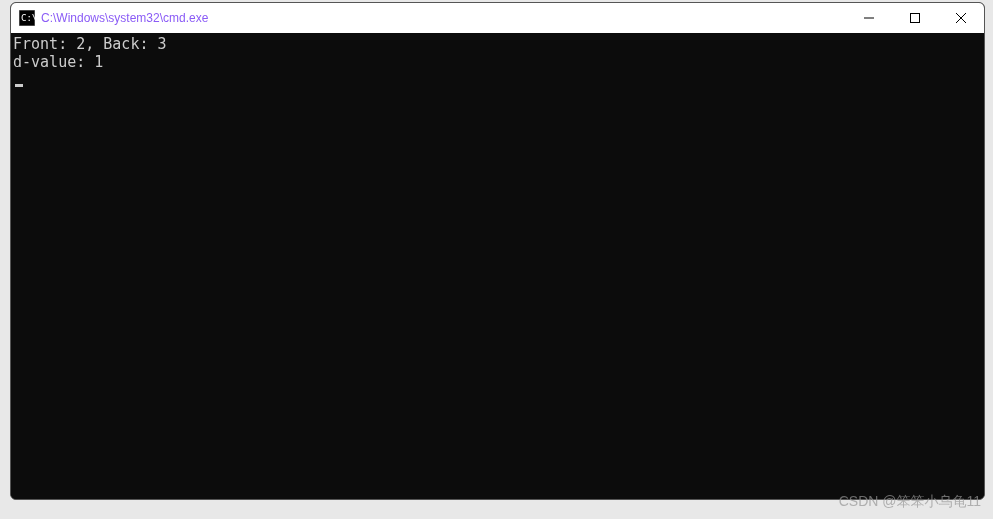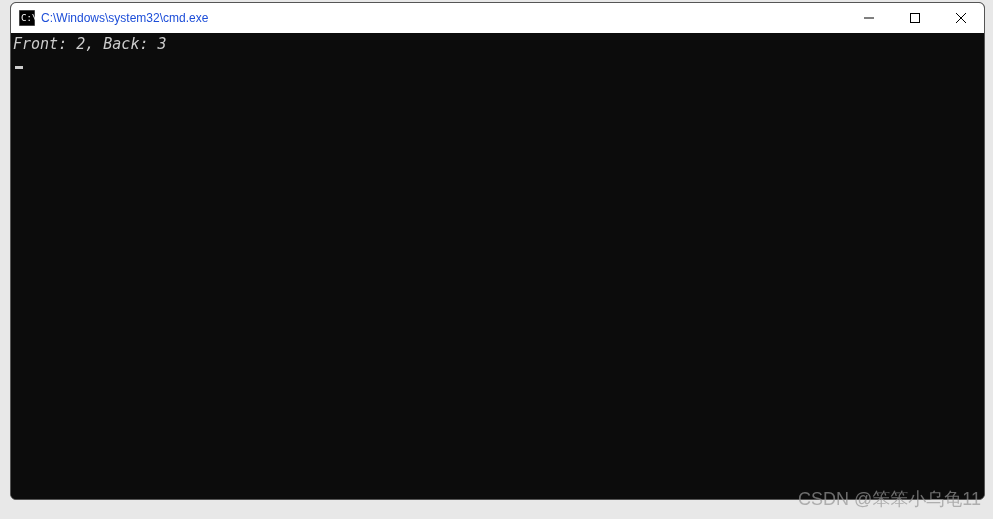--- a/index.html
+++ b/index.html
@@ -39,21 +39,21 @@
       width: 16px;
       height: 16px;
       margin-left: 8px;
       margin-right: 6px;
       display: flex;
       align-items: center;
       justify-content: center;
     }
     .titlebar-title {
       font-size: 12px;
-      color: #1d4ed8;
+      color: #8b5cf6;
       flex: 1;
     }
     .window-controls {
       display: flex;
       height: 100%;
     }
     .win-btn {
       width: 46px;
       height: 30px;
       display: flex;
@@ -71,37 +71,36 @@
       padding: 2px 2px;
       font-family: "NSimSun", "SimSun", "Consolas", monospace;
       font-size: 15px;
       color: #cccccc;
       line-height: 1.2;
       white-space: pre;
       overflow: hidden;
     }
     .console-line {
       display: block;
-      font-style: italic;
     }
     .cursor {
       display: inline-block;
       width: 8px;
       height: 3px;
       background: #cccccc;
       vertical-align: bottom;
       margin-bottom: 2px;
       margin-left: 2px;
     }
     .watermark {
       position: absolute;
       right: 12px;
       bottom: 8px;
       color: rgba(150,150,150,0.7);
-      font-size: 18px;
+      font-size: 14px;
       font-family: "Microsoft YaHei", sans-serif;
       pointer-events: none;
     }
   </style>
 </head>
 <body>
 
 <div class="window">
   <div class="titlebar">
     <div class="titlebar-icon">
@@ -123,16 +122,16 @@
           </svg>
       </div>
       <div class="win-btn close">
         <svg viewBox="0 0 10 10">
           <line x1="0" y1="0" x2="10" y2="10" stroke="#000" stroke-width="1"></line>
           <line x1="10" y1="0" x2="0" y2="10" stroke="#000" stroke-width="1"></line>
         </svg>
       </div>
     </div>
   </div>
-  <div class="console-body"><span class="console-line">Front: 2, Back: 3</span><span class="console-line"></span><span class="cursor"></span></div>
+  <div class="console-body"><span class="console-line">Front: 2, Back: 3</span><span class="console-line">d-value: 1</span><span class="console-line"></span><span class="cursor"></span></div>
 </div>
 
 <div class="watermark">CSDN @笨笨小乌龟11</div>
 
 </body></html>

